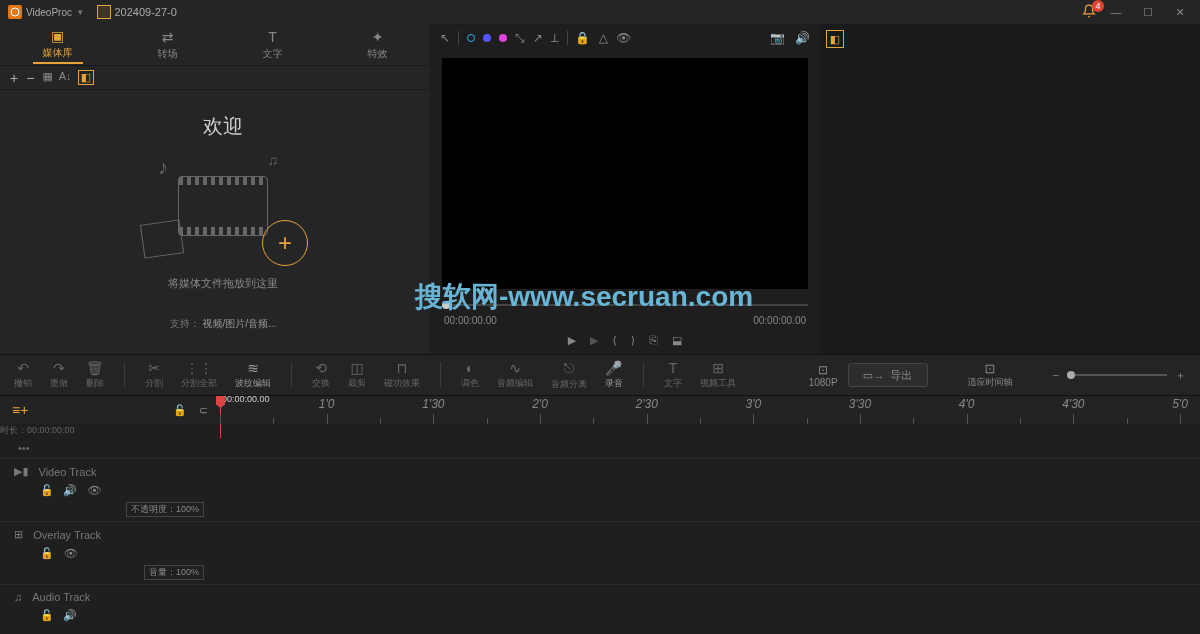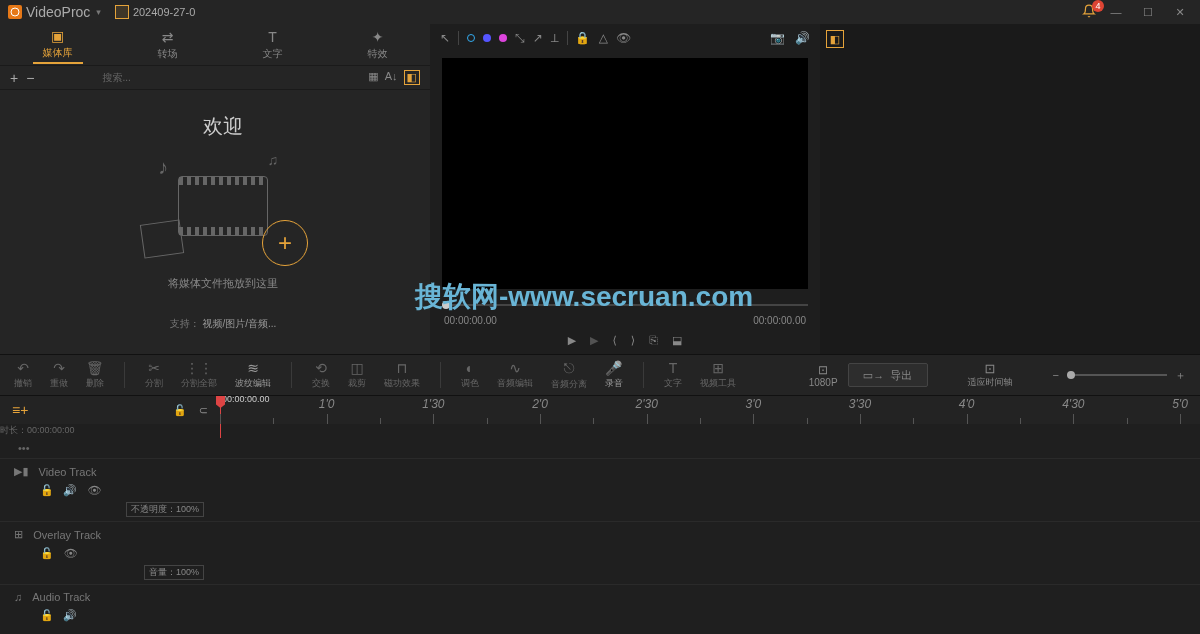--- a/index.html
+++ b/index.html
@@ -2,21 +2,21 @@
 <html><head>
 <meta charset="utf-8">
 <style>
 * { margin: 0; padding: 0; box-sizing: border-box; font-family: "Microsoft YaHei", Arial, sans-serif; }
 body { width: 1200px; height: 634px; background: #1a1a1a; color: #888; overflow: hidden; font-size: 11px; position: relative; }
 
 
 .titlebar { height: 24px; background: #252525; display: flex; align-items: center; padding: 0 8px; }
 .logo-wrap { display: flex; align-items: center; gap: 4px; }
 .logo-icon { width: 14px; height: 14px; background: #e67817; border-radius: 2px; display: flex; align-items: center; justify-content: center; }
-.app-name { color: #aaa; font-size: 14px; }
+.app-name { color: #aaa; font-size: 10px; }
 .chev { color: #777; font-size: 9px; margin-left: 2px; }
 .file-badge { display: flex; align-items: center; gap: 4px; margin-left: 14px; }
 .file-icon { width: 14px; height: 14px; border: 1px solid #e5a33a; background: #e5a33a22; }
 .file-name { color: #aaa; font-size: 11px; }
 .titlebar-right { margin-left: auto; display: flex; align-items: center; gap: 8px; }
 .notif { position: relative; color: #e5a33a; }
 .notif-badge { position: absolute; top: -4px; right: -8px; background: #d43; color: #fff; border-radius: 50%; width: 12px; height: 12px; font-size: 9px; display: flex; align-items: center; justify-content: center; }
 .win-btn { width: 24px; height: 18px; display: flex; align-items: center; justify-content: center; color: #888; cursor: pointer; }
 
 
@@ -165,21 +165,20 @@
       <div class="ltab">
         <span class="ltab-icon">✦</span>
         <span class="ltab-label">特效</span>
       </div>
     </div>
     <div class="lsubbar">
       <div class="addrm">
         <span>+</span>
         <span>−</span>
       </div>
-      <div class="search">搜索...</div>
       <div class="viewbtns">
         <span class="viewbtn">▦</span>
         <span class="viewbtn">A↓</span>
         <span class="viewbtn accent">◧</span>
       </div>
     </div>
     <div class="welcome">
       <div class="welcome-title">欢迎</div>
       <div class="welcome-art">
         <div class="note">♪</div>

